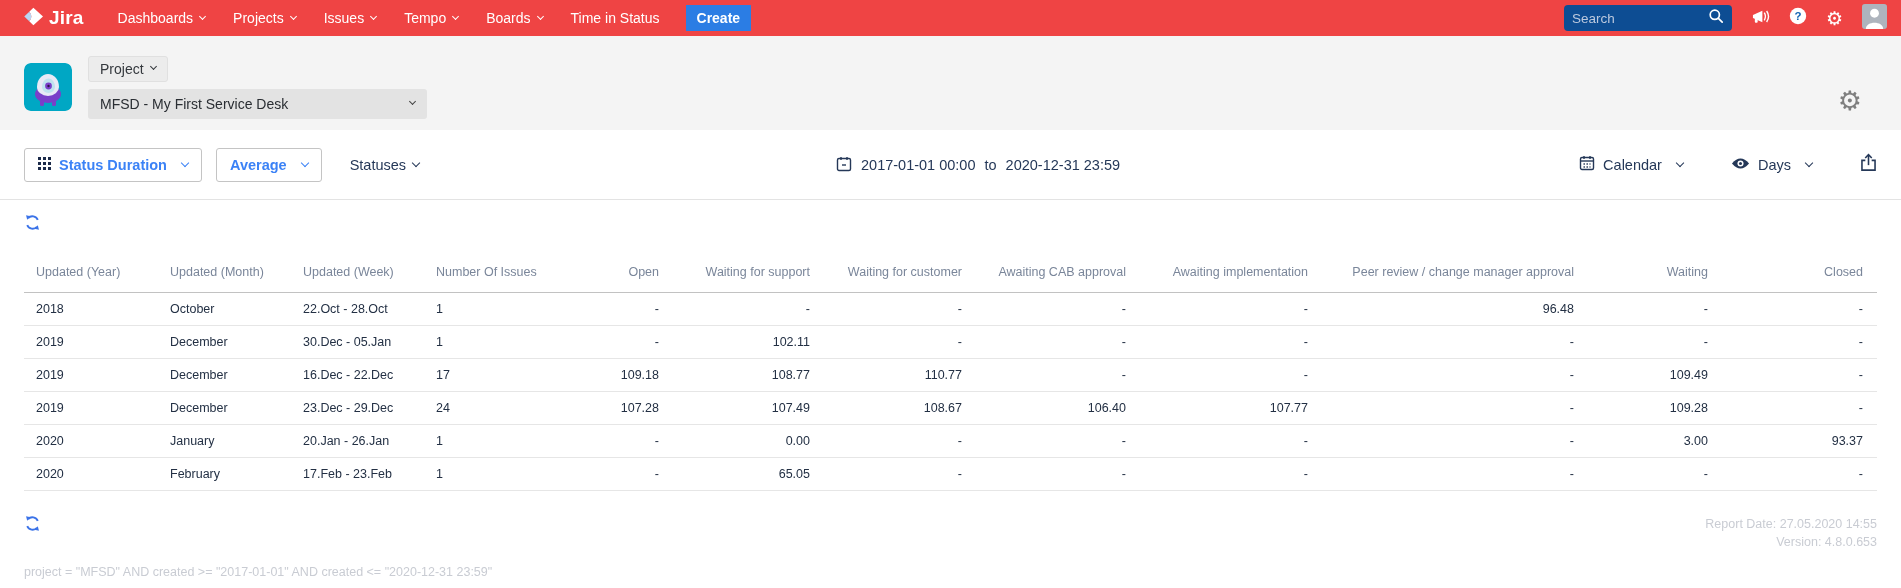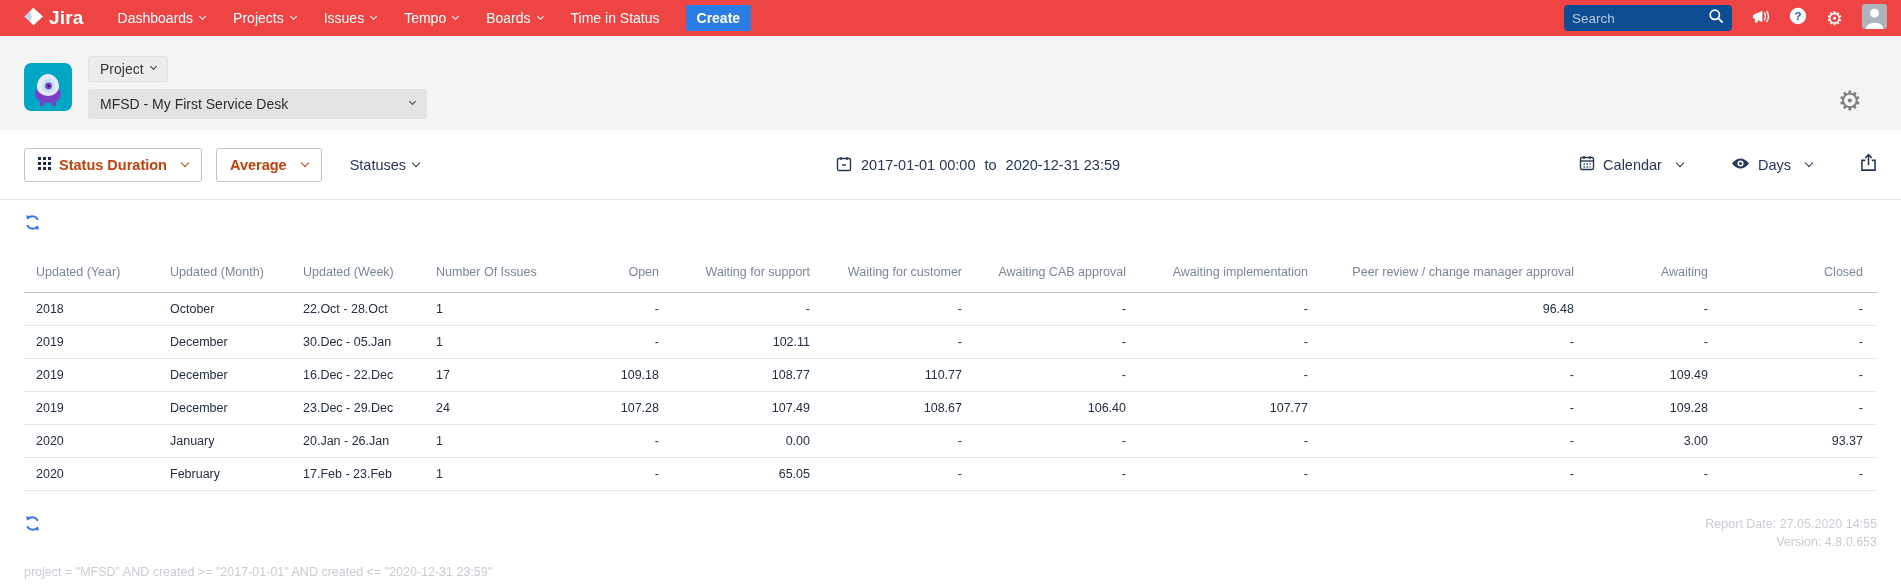--- a/index.html
+++ b/index.html
@@ -40,21 +40,21 @@
   .proj-select { width:339px; height:30px; background:#e3e3e3; border-radius:3px;
     padding:0 12px; font-size:14px; color:#2a2e33; display:flex; align-items:center; cursor:pointer; }
   .proj-select .chev { margin-left:auto; color:#444; }
   .banner-gear { position:absolute; right:39px; top:52px; font-size:27px; line-height:1;
     color:#7e7e7e; cursor:pointer; }
   
   .toolbar { height:70px; background:#fff; border-bottom:1px solid #e3e3e3;
     display:flex; align-items:center; padding:0 24px; position:relative; }
   .tb-btn { display:flex; align-items:center; gap:8px; border:1px solid #c4c4c4;
     border-radius:3px; background:#fff; padding:8px 13px; font-size:14.5px; font-weight:bold;
-    color:#c2410c; font-family:"Liberation Sans",sans-serif; cursor:pointer; white-space:nowrap; }
+    color:#3b82f6; font-family:"Liberation Sans",sans-serif; cursor:pointer; white-space:nowrap; }
   .tb-plain { display:flex; align-items:center; font-size:14.5px; color:#253858;
     margin-left:28px; cursor:pointer; }
   .date-range { position:absolute; left:836px; top:0; height:70px;
     display:flex; align-items:center; gap:9px; font-size:14.5px; color:#253858; }
   .date-range .to-word { margin:0 0; }
   .tb-right { margin-left:auto; display:flex; align-items:center; gap:48px; }
   .tb-drop { display:flex; align-items:center; gap:8px; font-size:14.5px; color:#253858; cursor:pointer; }
   
   .content { padding:0 24px; }
   .refresh-btn { display:inline-flex; margin-top:14px; cursor:pointer; background:none; border:none; padding:0; }
@@ -276,21 +276,21 @@
           <th class="l">Updated (Year)</th>
           <th class="l">Updated (Month)</th>
           <th class="l">Updated (Week)</th>
           <th class="l">Number Of Issues</th>
           <th class="r">Open</th>
           <th class="r">Waiting for support</th>
           <th class="r">Waiting for customer</th>
           <th class="r">Awaiting CAB approval</th>
           <th class="r">Awaiting implementation</th>
           <th class="r">Peer review / change manager approval</th>
-          <th class="r">Awaiting</th>
+          <th class="r">Waiting</th>
           <th class="r">Closed</th>
         </tr>
       </thead>
     <tbody id="body-rows">
         <tr>
           <td class="l">2018</td>
           <td class="l">October</td>
           <td class="l">22.Oct - 28.Oct</td>
           <td class="l">1</td>
           <td class="r">-</td>

